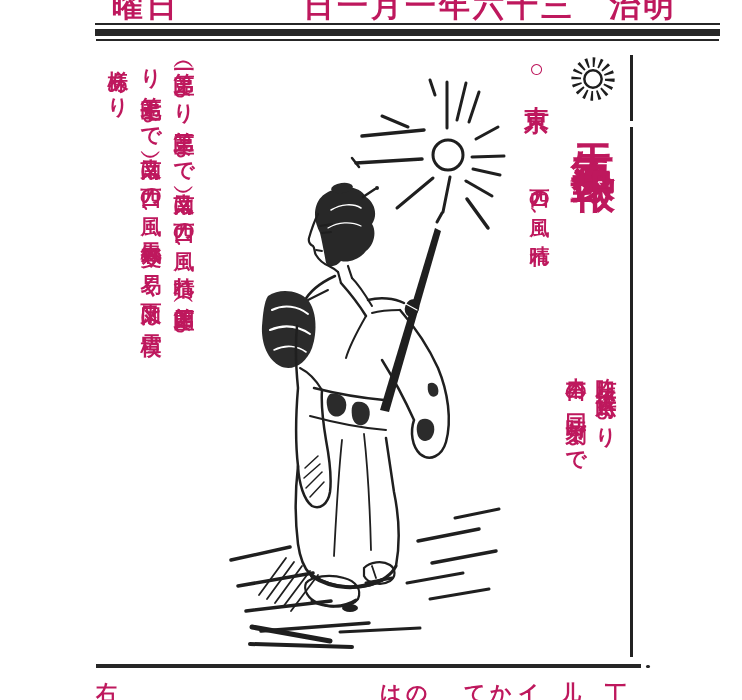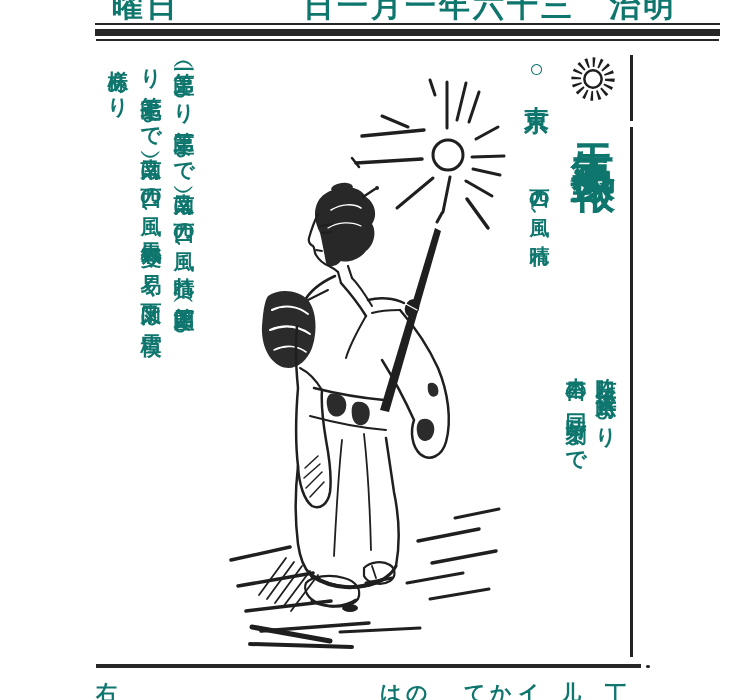--- a/index.html
+++ b/index.html
@@ -1,18 +1,18 @@
 <!DOCTYPE html>
 <html><head>
 <meta charset="utf-8">
 <style>
   html,body{margin:0;padding:0;}
   .page{
     position:relative; width:742px; height:700px; overflow:hidden;
-    background:#ffffff; color:#0f766e;
+    background:#ffffff; color:#be185d;
     font-family:"Liberation Serif","DejaVu Serif",serif;
     border-radius:9px;
   }
   .abs{position:absolute;}
   
   .masthead-clip{left:0; top:0; width:742px; height:23px; overflow:hidden;}
   .mast-frag{position:absolute; top:-11px; font-size:31px; line-height:34px;
     font-weight:600; letter-spacing:3px; white-space:nowrap;}
   .mast-weekday{left:112px;}
   .mast-date{left:303px;}

